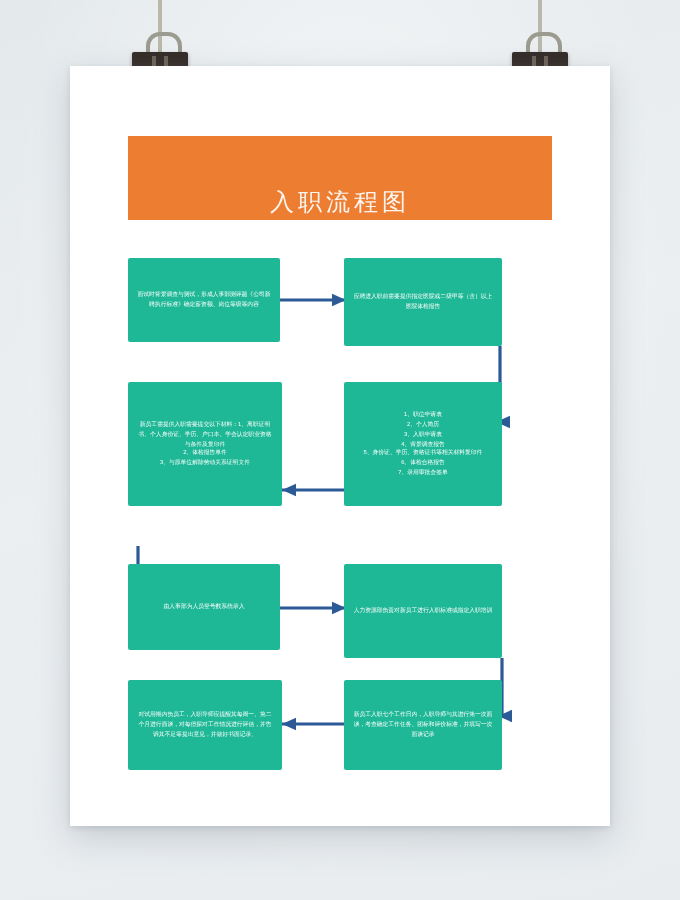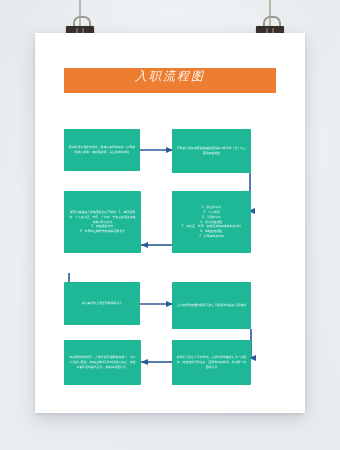--- a/index.html
+++ b/index.html
@@ -40,23 +40,23 @@
 
   
   .paper{
     position:absolute;left:35px;top:33px;width:270px;height:380px;
     background:#ffffff;
     box-shadow:0 6px 16px rgba(120,130,140,.30), 0 1px 3px rgba(120,130,140,.24);
   }
 
   
   .title-banner{
-    position:absolute;left:29px;top:35px;width:212px;height:25px;
+    position:absolute;left:29px;top:35px;width:212px;height:42px;
     background:#ec7d31;
-    display:flex;align-items:flex-start;justify-content:center;font-style:italic;
+    display:flex;align-items:flex-end;justify-content:center;
   }
   .title-banner .title-text{
     color:#fdf4ee;font-size:12px;letter-spacing:2px;
     font-family:"Liberation Serif","DejaVu Serif",serif;
     white-space:nowrap;
   }
 
   
   .flow{position:absolute;left:0;top:0;width:270px;height:380px;}
   .node{

